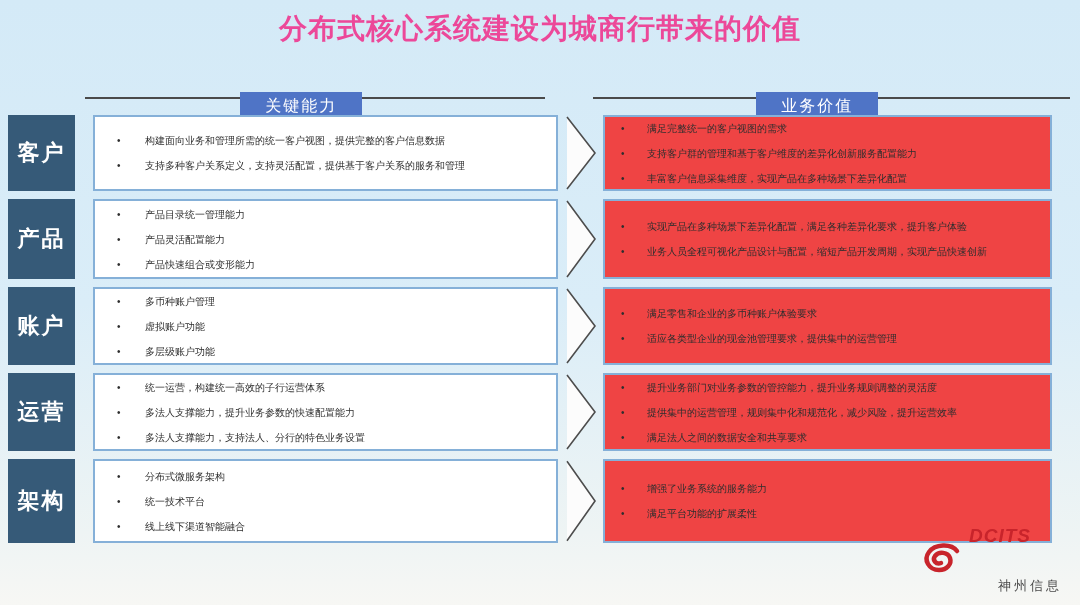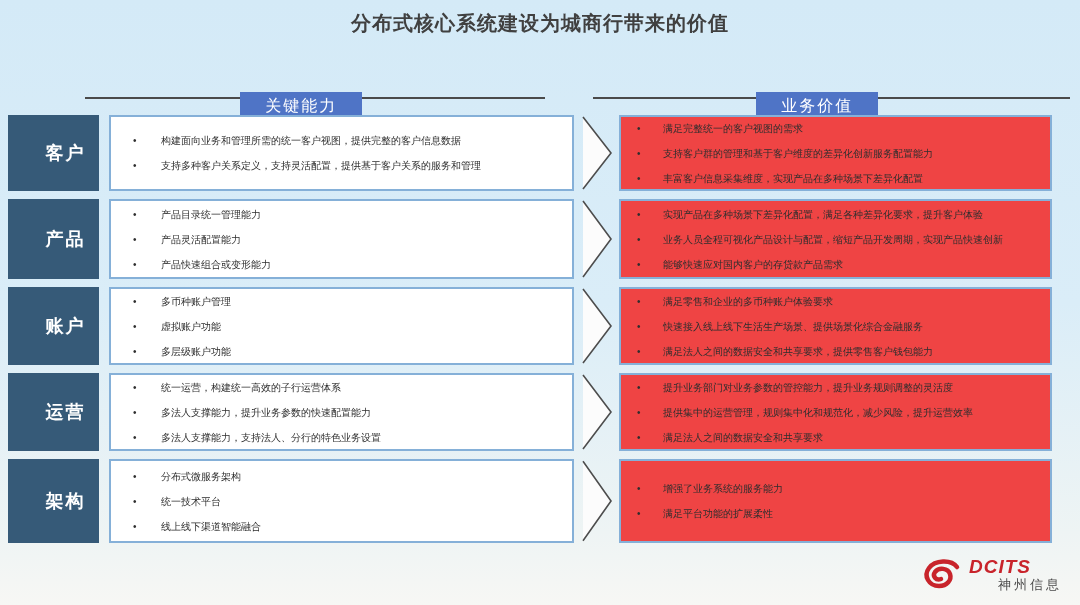--- a/index.html
+++ b/index.html
@@ -3,21 +3,21 @@
 <meta charset="utf-8">
 <style>
   html,body{margin:0;padding:0;}
   body{
     width:1080px;height:605px;position:relative;overflow:hidden;
     font-family:"Liberation Sans","DejaVu Sans",sans-serif;
     background:linear-gradient(180deg,#d4eaf7 0%,#daedf8 50%,#eef4f4 88%,#f7f7f4 100%);
   }
   .title{
     position:absolute;top:10px;left:0;width:100%;text-align:center;
-    font-size:20px;font-weight:bold;color:#404040;letter-spacing:1px;
+    font-size:28px;font-weight:bold;color:#ec4899;letter-spacing:1px;
   }
   .header-bar{position:absolute;top:84px;height:27px;}
   .header-bar .line{
     position:absolute;top:13px;left:0;right:0;height:0;
     border-top:2px solid #4a4a4a;
   }
   .header-bar .badge{
     position:absolute;top:8px;left:47%;transform:translateX(-50%);
     min-width:122px;height:27px;line-height:27px;text-align:center;
     background:#4f74c6;color:#ffffff;font-size:16px;letter-spacing:2px;
@@ -27,25 +27,24 @@
   .header-right{left:593px;width:477px;}
 
   #rows{position:absolute;top:115px;left:8px;right:28px;}
   .data-row{display:flex;align-items:stretch;margin-bottom:8px;}
   .data-row:nth-child(1){height:76px;}
   .data-row:nth-child(2){height:80px;}
   .data-row:nth-child(3){height:78px;}
   .data-row:nth-child(4){height:78px;}
   .data-row:nth-child(5){height:84px;}
   .row-label{
-    width:67px;flex:0 0 67px;margin-right:10px;
-    background:#365a78;color:#ffffff;font-weight:bold;font-size:18px;
+    width:67px;flex:0 0 67px;margin-right:18px;
+    background:#365a78;color:#ffffff;font-weight:bold;font-size:22px;
     display:flex;align-items:center;justify-content:center;
     letter-spacing:2px;
-    padding-left:24px;
   }
   .cap-box{
     flex:0 0 465px;width:465px;background:#ffffff;
     border:2px solid #85b0d8;box-sizing:border-box;
     display:flex;align-items:center;
   }
   .arrow-cell{
     flex:0 0 41px;width:41px;display:flex;align-items:stretch;justify-content:center;
     padding:0 2px;
   }
@@ -64,21 +63,21 @@
     content:"\2022";position:absolute;left:16px;color:#2e2e2e;
   }
   .val-box ul.bullets li{padding-left:36px;}
   .val-box ul.bullets li::before{left:10px;}
 
   .logo{
     position:absolute;right:18px;bottom:12px;
     display:flex;align-items:center;
   }
   .logo .swirl{width:44px;height:36px;margin-right:6px;}
-  .logo .texts{display:flex;flex-direction:column;line-height:1.1;}
+  .logo .texts{display:flex;flex-direction:column;line-height:1.1;gap:32px;}
   .logo .brand{
     font-size:19px;font-weight:bold;font-style:italic;color:#c8242b;
     letter-spacing:1px;
   }
   .logo .company{font-size:13px;color:#4a4a4a;letter-spacing:3px;margin-left:29px;}
 </style>
 </head>
 <body>
 
 <div class="title">分布式核心系统建设为城商行带来的价值</div>
@@ -127,21 +126,20 @@
     </div>
     <div class="arrow-cell">
       <svg viewBox="0 0 34 78" preserveAspectRatio="none" aria-hidden="true">
         <path d="M3 2 L31 39 L3 76" fill="#fcfcfc" stroke="#4d4d4d" stroke-width="1.6" stroke-linejoin="miter"></path>
       </svg>
     </div>
     <div class="val-box">
       <ul class="bullets">
           <li>实现产品在多种场景下差异化配置，满足各种差异化要求，提升客户体验</li>
           <li>业务人员全程可视化产品设计与配置，缩短产品开发周期，实现产品快速创新</li>
-          <li>能够快速应对国内客户的存贷款产品需求</li>
         </ul>
     </div>
   </div>
 
   <div class="data-row">
     <div class="row-label">账户</div>
     <div class="cap-box">
       <ul class="bullets">
           <li>多币种账户管理</li>
           <li>虚拟账户功能</li>
@@ -149,22 +147,21 @@
         </ul>
     </div>
     <div class="arrow-cell">
       <svg viewBox="0 0 34 78" preserveAspectRatio="none" aria-hidden="true">
         <path d="M3 2 L31 39 L3 76" fill="#fcfcfc" stroke="#4d4d4d" stroke-width="1.6" stroke-linejoin="miter"></path>
       </svg>
     </div>
     <div class="val-box">
       <ul class="bullets">
           <li>满足零售和企业的多币种账户体验要求</li>
-          <li>快速接入线上线下生活生产场景、提供场景化综合金融服务</li>
-          <li>满足法人之间的数据安全和共享要求，提供零售客户钱包能力</li>
+          <li>适应各类型企业的现金池管理要求，提供集中的运营管理</li>
         </ul>
     </div>
   </div>
 
   <div class="data-row">
     <div class="row-label">运营</div>
     <div class="cap-box">
       <ul class="bullets">
           <li>统一运营，构建统一高效的子行运营体系</li>
           <li>多法人支撑能力，提升业务参数的快速配置能力</li>

